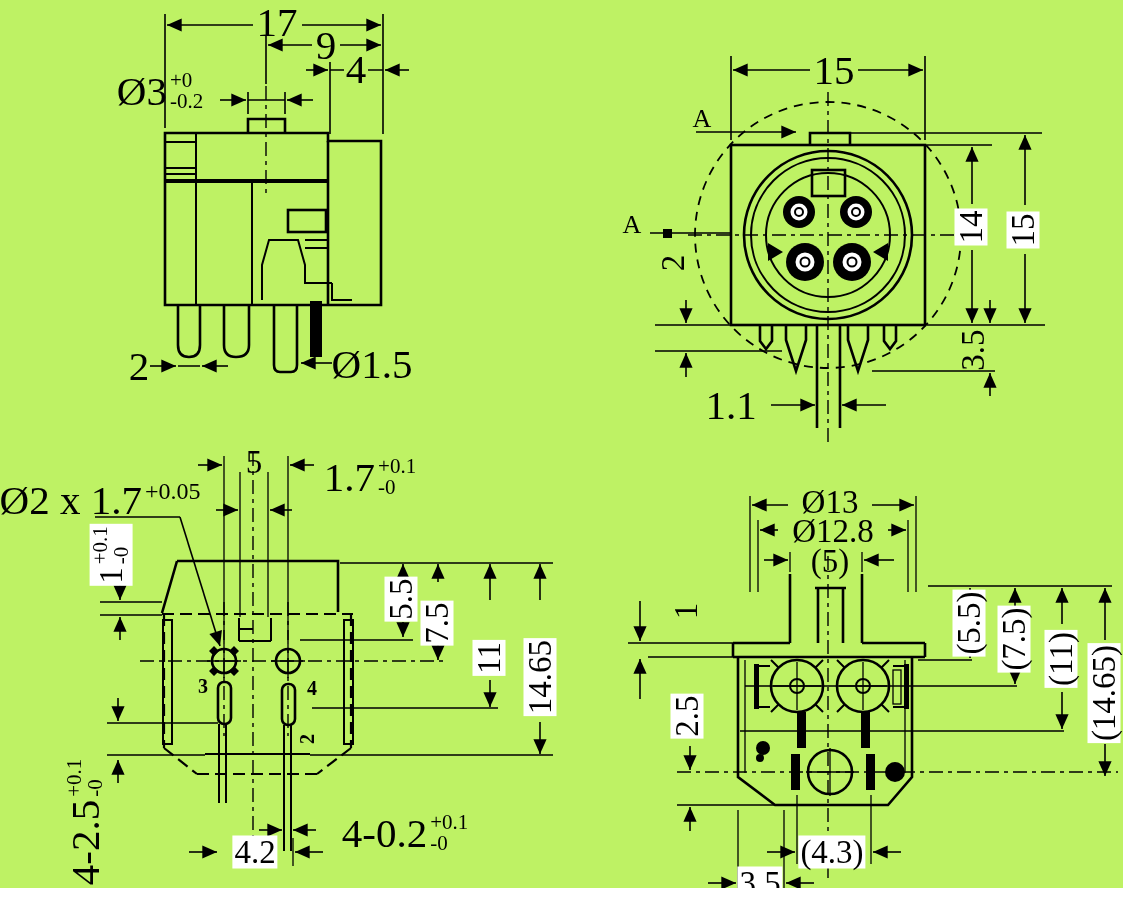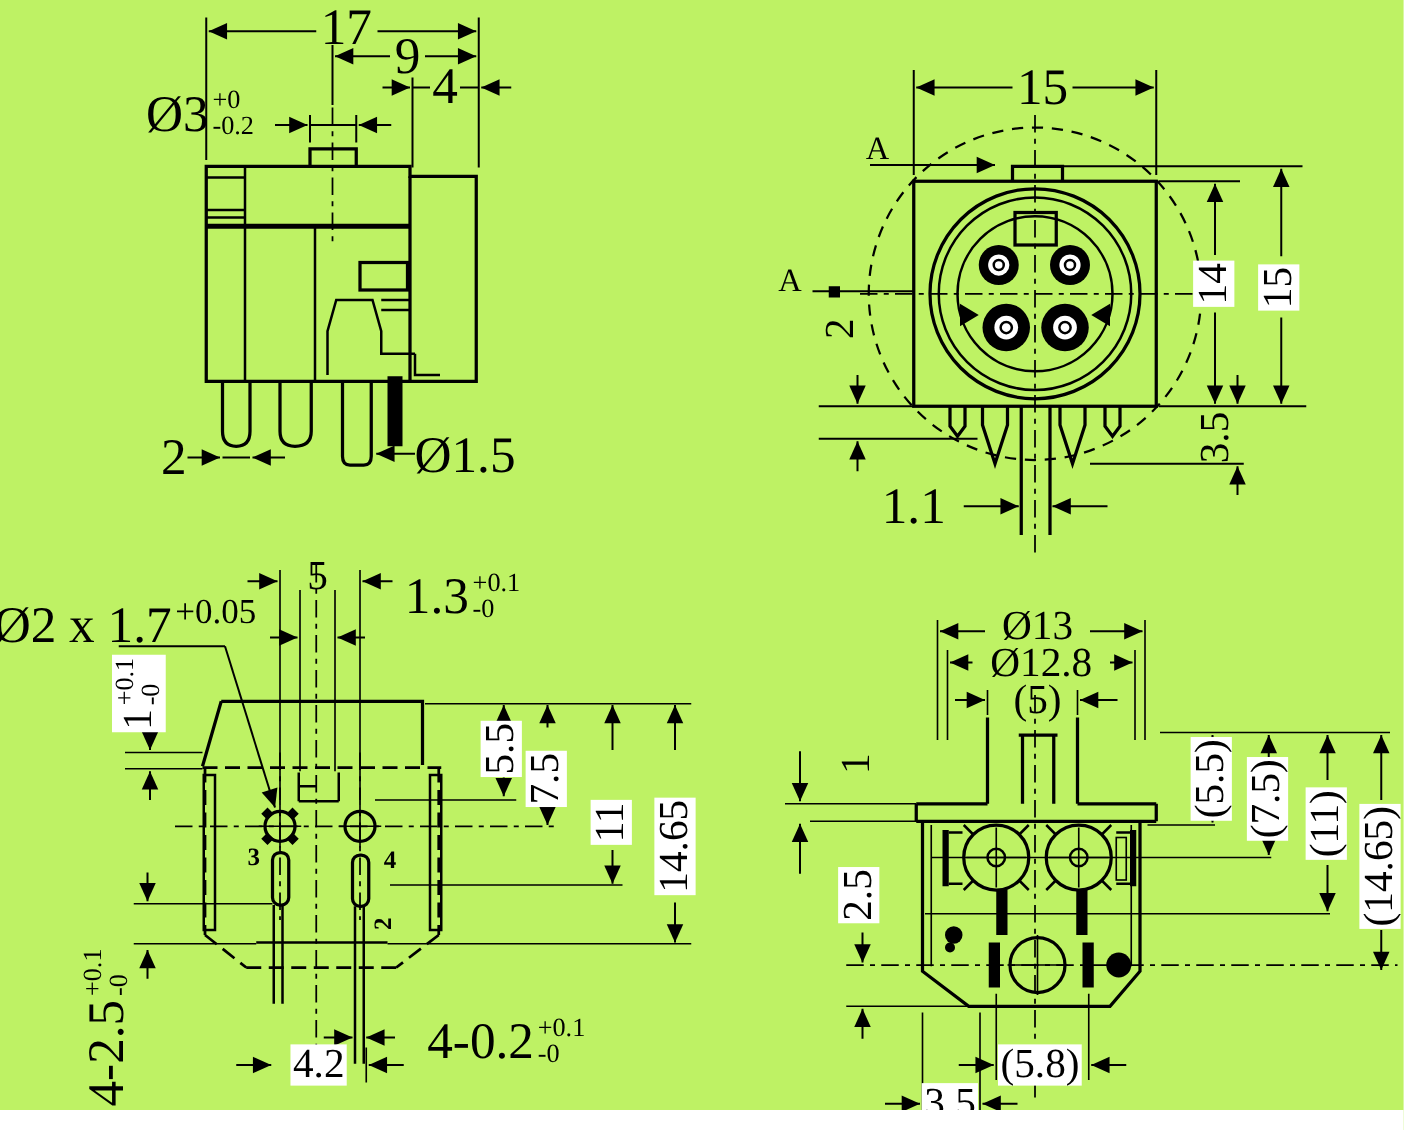--- a/index.html
+++ b/index.html
@@ -7,21 +7,21 @@
           font-family:Liberation Serif, serif;color:#000}
   #art{position:absolute;left:0;top:0}
   .lab{position:absolute;transform:translate(-50%,-50%);white-space:nowrap;
        display:flex;align-items:center;gap:3px;font-size:33px;line-height:1}
   .lab.v{transform:translate(-50%,-50%) rotate(-90deg)}
   .lg{font-size:41px}
   .a{font-size:26px}
   .sm{font-size:20px;font-weight:bold}
   .bg{background:#fff;padding:0 2px}
   .tl{display:inline-flex;flex-direction:column;font-size:21px;line-height:1.02;text-align:left}
-  .sup{font-size:28px;position:relative;top:-10px}
+  .sup{font-size:24px;position:relative;top:-10px}
   .o{stroke:#000;fill:none;stroke-width:2.6}
   .o2{stroke-width:2}
   .d{stroke:#000;fill:none;stroke-width:1.6}
   .r{stroke:#000;fill:none;stroke-width:1.3}
   .c{stroke:#000;fill:none;stroke-width:1.4;stroke-dasharray:14 5 4 5}
   .dsh{stroke:#000;fill:none;stroke-width:2.2;stroke-dasharray:12 6}
   .f{fill:#000;stroke:none}
 </style>
 </head>
 <body>
@@ -228,21 +228,21 @@
 <div class="lab v bg" style="left:971px;top:227px">14</div>
 <div class="lab v bg" style="left:1023px;top:230px">15</div>
 <div class="lab v" style="left:973px;top:350px">3.5</div>
 
 <div class="lab lg" style="left:100px;top:500px">
   <span>Ø2 x 1.7</span>
   <span class="sup">+0.05</span>
 </div>
 <div class="lab" style="left:254px;top:462px">5</div>
 <div class="lab lg" style="left:370px;top:477px">
-  <span>1.3</span>
+  <span>1.7</span>
   <span class="tl">
     <span>+0.1</span>
     <span>-0</span>
   </span>
 </div>
 <div class="lab v bg" style="left:111px;top:555px">
   <span>1</span>
   <span class="tl">
     <span>+0.1</span>
     <span>-0</span>
@@ -273,16 +273,16 @@
 
 <div class="lab" style="left:830px;top:502px">Ø13</div>
 <div class="lab" style="left:833px;top:531px">Ø12.8</div>
 <div class="lab" style="left:830px;top:561px">(5)</div>
 <div class="lab v" style="left:686px;top:611px">1</div>
 <div class="lab v bg" style="left:687px;top:716px">2.5</div>
 <div class="lab v bg" style="left:969px;top:623px">(5.5)</div>
 <div class="lab v bg" style="left:1014px;top:639px">(7.5)</div>
 <div class="lab v bg" style="left:1061px;top:659px">(11)</div>
 <div class="lab v bg" style="left:1104px;top:693px">(14.65)</div>
-<div class="lab bg" style="left:832px;top:852px">(5.8)</div>
+<div class="lab bg" style="left:832px;top:852px">(4.3)</div>
 <div class="lab bg" style="left:760px;top:883px">3.5</div>
 
 </div>
 
 </body></html>

